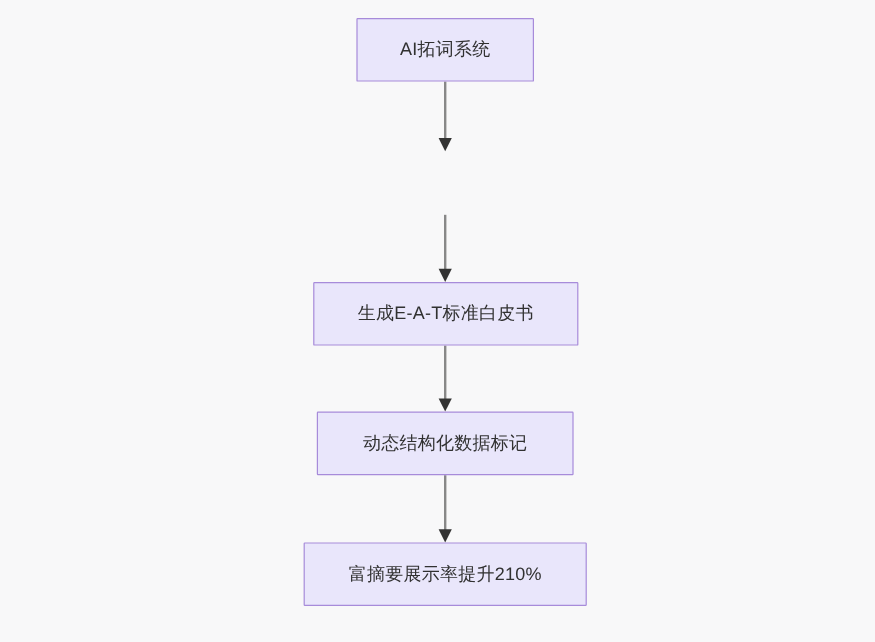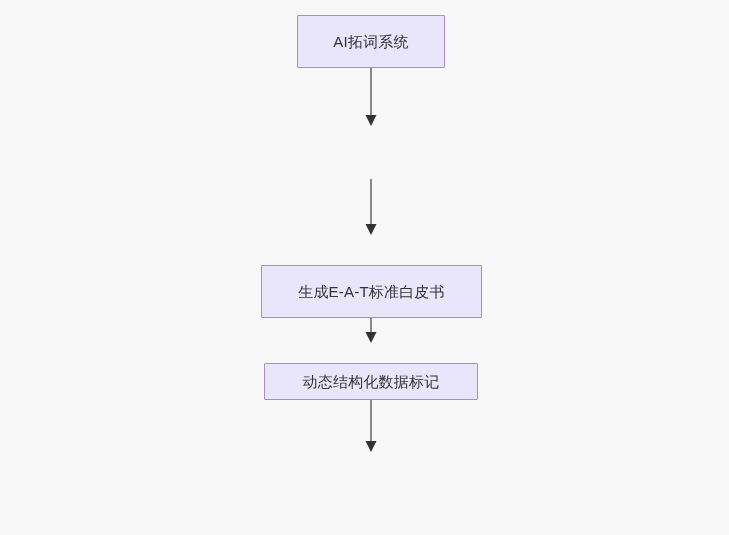--- a/index.html
+++ b/index.html
@@ -68,22 +68,25 @@
       <line x1="371" y1="396" x2="371" y2="444" stroke="#888888" stroke-width="2"></line>
       <polygon points="371,452 365.5,441 376.5,441" fill="#333333"></polygon>
     </g>
   </svg>
 
   <div class="node" style="left:297px; top:15px; width:148px; height:53px;">
     <span class="node-label">AI拓词系统</span>
   </div>
 
 
-  <div class="node" style="left:261px; top:235px; width:221px; height:53px;margin-top:30px;">
+  <div class="node" style="left:261px; top:235px; width:221px; height:53px;">
     <span class="node-label">生成E-A-T标准白皮书</span>
   </div>
 
-  <div class="node" style="left:264px; top:343px; width:214px; height:37px;margin-top:20px;">
+  <div class="node" style="left:264px; top:343px; width:214px; height:53px;">
     <span class="node-label">动态结构化数据标记</span>
   </div>
 
+  <div class="node" style="left:253px; top:452px; width:236px; height:53px;">
+    <span class="node-label">富摘要展示率提升210%</span>
+  </div>
 
 </div>
 
 </body></html>

